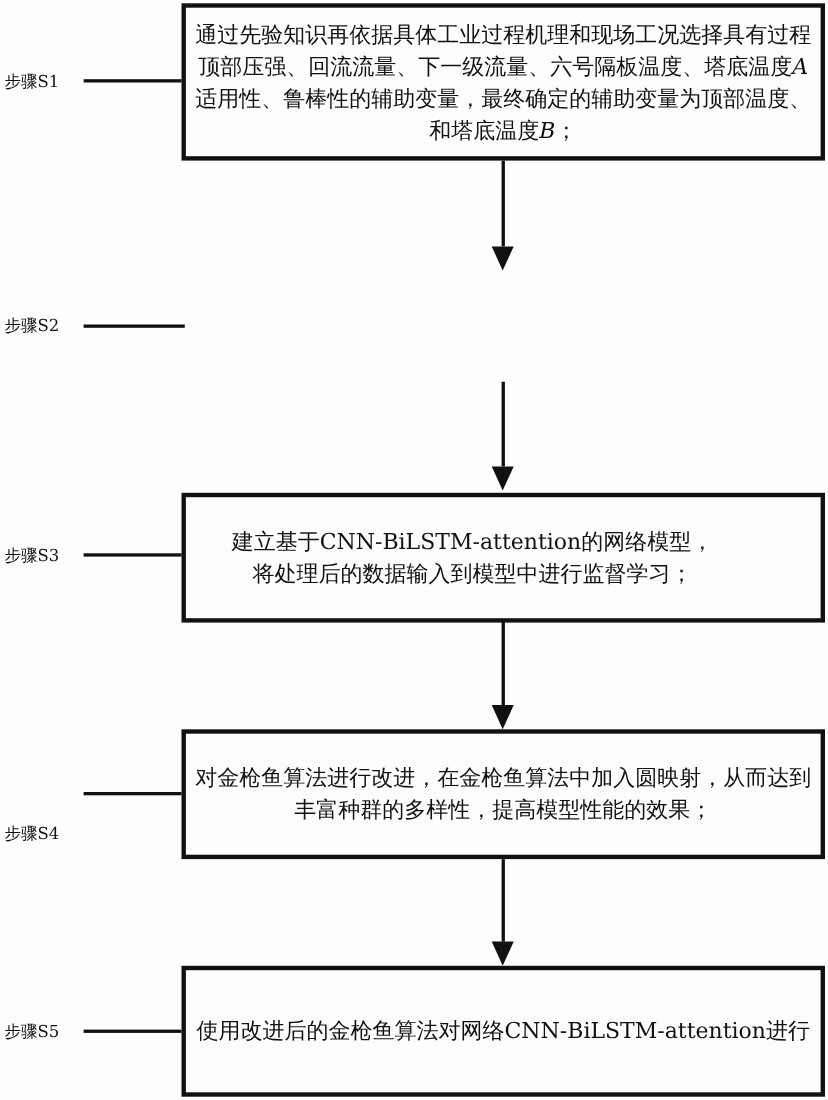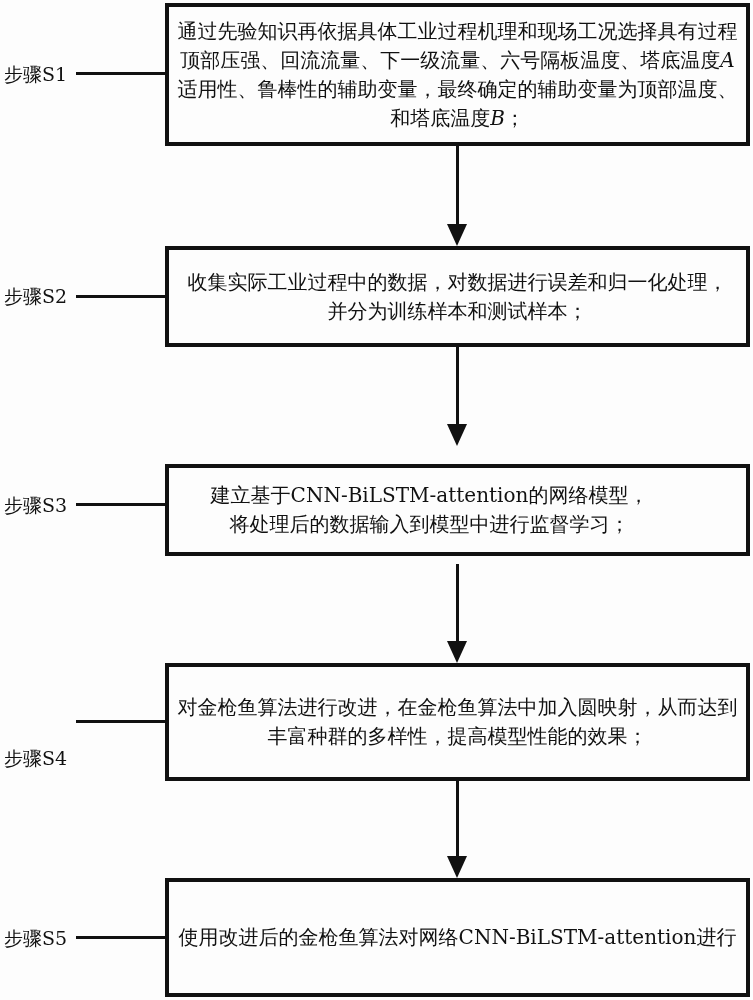--- a/index.html
+++ b/index.html
@@ -36,21 +36,21 @@
     white-space:nowrap;
     color:var(--ink);
   }
   .bline i{font-style:italic;font-family:"DejaVu Serif","Liberation Serif",serif;}
   .shift-left{padding-right:56px;}
   
   .slabel{
     position:absolute;
     left:4px;
     width:150px;
-    font-size:19px;
+    font-size:15px;
     line-height:26px;
     text-align:left;
     color:var(--ink);
     white-space:nowrap;
   }
   
   .connector{
     position:absolute;
     height:3px;
     background:var(--ink);
@@ -83,31 +83,27 @@
     <div class="bline"><span>顶部压强、回流流量、下一级流量、六号隔板温度、塔底温度</span><i>A</i></div>
     <div class="bline">适用性、鲁棒性的辅助变量，最终确定的辅助变量为顶部温度、</div>
     <div class="bline"><span>和塔底温度</span><i>B</i><span>；</span></div>
   </div>
 
   <div class="shaft" style="top:146px;height:78px;"></div>
   <div class="head" style="top:224px;"></div>
 
   <div class="slabel" style="top:283px;">步骤S2</div>
   <div class="connector" style="left:76px;top:295px;width:92px;"></div>
-  <div class="sbox" style="top:246px;height:101px;">
-    <div class="bline">收集实际工业过程中的数据，对数据进行误差和归一化处理，</div>
-    <div class="bline">并分为训练样本和测试样本；</div>
-  </div>
 
   <div class="shaft" style="top:347px;height:77px;"></div>
   <div class="head" style="top:424px;"></div>
 
   <div class="slabel" style="top:492px;">步骤S3</div>
   <div class="connector" style="left:76px;top:503px;width:92px;"></div>
-  <div class="sbox shift-left" style="top:464px;height:92px;">
+  <div class="sbox shift-left" style="top:448px;height:118px;">
     <div class="bline">建立基于CNN-BiLSTM-attention的网络模型，</div>
     <div class="bline">将处理后的数据输入到模型中进行监督学习；</div>
   </div>
 
   <div class="shaft" style="top:564px;height:77px;"></div>
   <div class="head" style="top:641px;"></div>
 
   <div class="slabel" style="top:709px;margin-top:36px;">步骤S4</div>
   <div class="connector" style="left:76px;top:720px;width:92px;"></div>
   <div class="sbox" style="top:663px;height:118px;">

